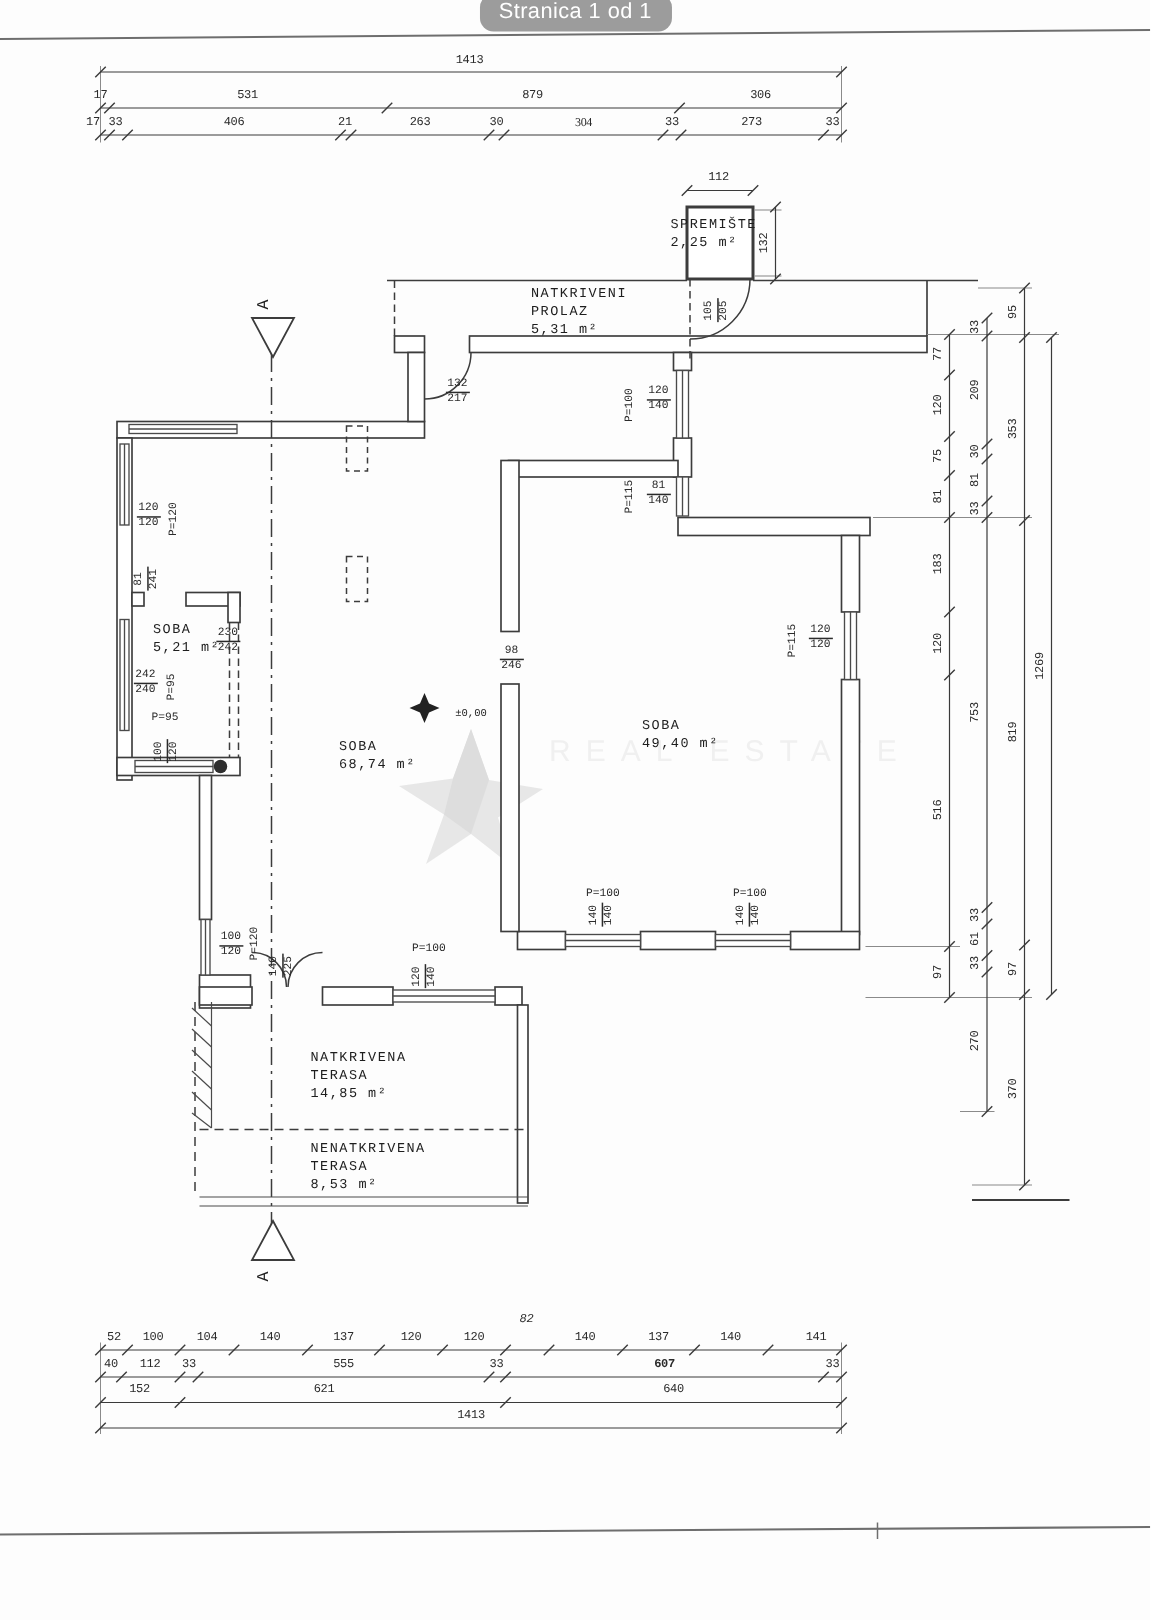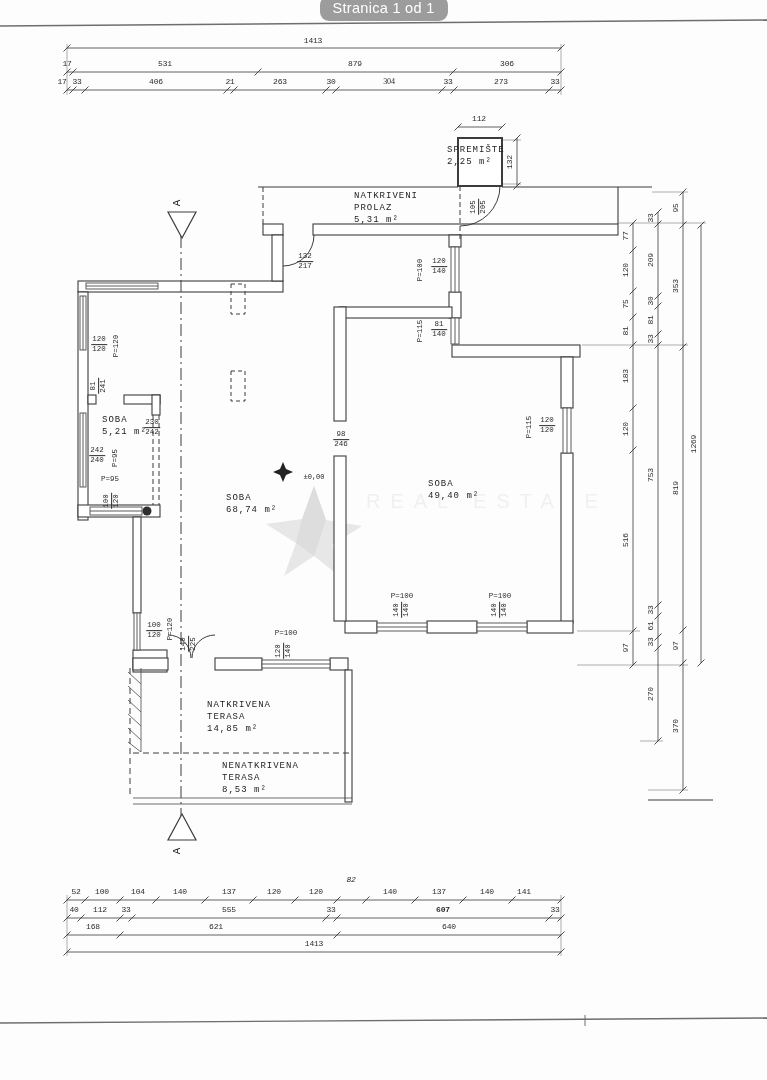--- a/index.html
+++ b/index.html
@@ -283,29 +283,29 @@
       <div class="lbl" style="left: 102px; top: 892px;">100</div>
       <div class="lbl" style="left: 138px; top: 892px;">104</div>
       <div class="lbl" style="left: 180px; top: 892px;">140</div>
       <div class="lbl" style="left: 229px; top: 892px;">137</div>
       <div class="lbl" style="left: 274px; top: 892px;">120</div>
       <div class="lbl" style="left: 316px; top: 892px;">120</div>
       <div class="lbl" style="left: 351px; top: 880px; font-style: italic;">82</div>
       <div class="lbl" style="left: 390px; top: 892px;">140</div>
       <div class="lbl" style="left: 439px; top: 892px;">137</div>
       <div class="lbl" style="left: 487px; top: 892px;">140</div>
-      <div class="lbl" style="left: 524px; top: 892px; text-align: right;">141</div>
+      <div class="lbl" style="left: 544px; top: 892px; text-align: right;">141</div>
       <div class="lbl" style="left: 74px; top: 910px;">40</div>
       <div class="lbl" style="left: 100px; top: 910px;">112</div>
       <div class="lbl" style="left: 126px; top: 910px;">33</div>
       <div class="lbl" style="left: 229px; top: 910px;">555</div>
       <div class="lbl" style="left: 331px; top: 910px;">33</div>
       <div class="lbl" style="left: 443px; top: 910px; font-weight: bold;">607</div>
       <div class="lbl" style="left: 555px; top: 910px;">33</div>
-      <div class="lbl" style="left: 93px; top: 927px;">168</div>
+      <div class="lbl" style="left: 93px; top: 927px;">152</div>
       <div class="lbl" style="left: 216px; top: 927px;">621</div>
       <div class="lbl" style="left: 449px; top: 927px;">640</div>
       <div class="lbl" style="left: 314px; top: 944px;">1413</div>
       <div class="lbl rot" style="left: 626px; top: 236px;">77</div>
       <div class="lbl rot" style="left: 626px; top: 270px;">120</div>
       <div class="lbl rot" style="left: 626px; top: 304px;">75</div>
       <div class="lbl rot" style="left: 626px; top: 331px;">81</div>
       <div class="lbl rot" style="left: 626px; top: 376px;">183</div>
       <div class="lbl rot" style="left: 626px; top: 429px;">120</div>
       <div class="lbl rot" style="left: 626px; top: 540px;">516</div>
@@ -402,21 +402,21 @@
         <span class="b">140</span>
       </div>
       <div class="room" style="left: 447px; top: 144px;"><div>SPREMIŠTE</div><div>2,25 m²</div></div>
       <div class="room" style="left: 342px; top: 190px; margin-left: 12px;"><div>NATKRIVENI
 PROLAZ</div><div>5,31 m²</div></div>
       <div class="room" style="left: 102px; top: 414px;"><div>SOBA</div><div>5,21 m²</div></div>
       <div class="room" style="left: 226px; top: 492px;"><div>SOBA</div><div>68,74 m²</div></div>
       <div class="room" style="left: 428px; top: 478px;"><div>SOBA</div><div>49,40 m²</div></div>
       <div class="room" style="left: 207px; top: 699px;"><div>NATKRIVENA
 TERASA</div><div>14,85 m²</div></div>
-      <div class="room" style="left: 207px; top: 760px; margin-left: 15px;"><div>NENATKRIVENA
+      <div class="room" style="left: 207px; top: 760px;"><div>NENATKRIVENA
 TERASA</div><div>8,53 m²</div></div>
       <div class="mark" style="left: 293px; top: 477px; margin-left: 21px;">±0,00</div>
       <div class="mark rot big" style="left: 177px; top: 203px;">A</div>
       <div class="mark rot big" style="left: 177px; top: 851px;">A</div>
     </div>
 
   <div class="badge">Stranica 1 od 1</div>
 </div>
 
 </body></html>

